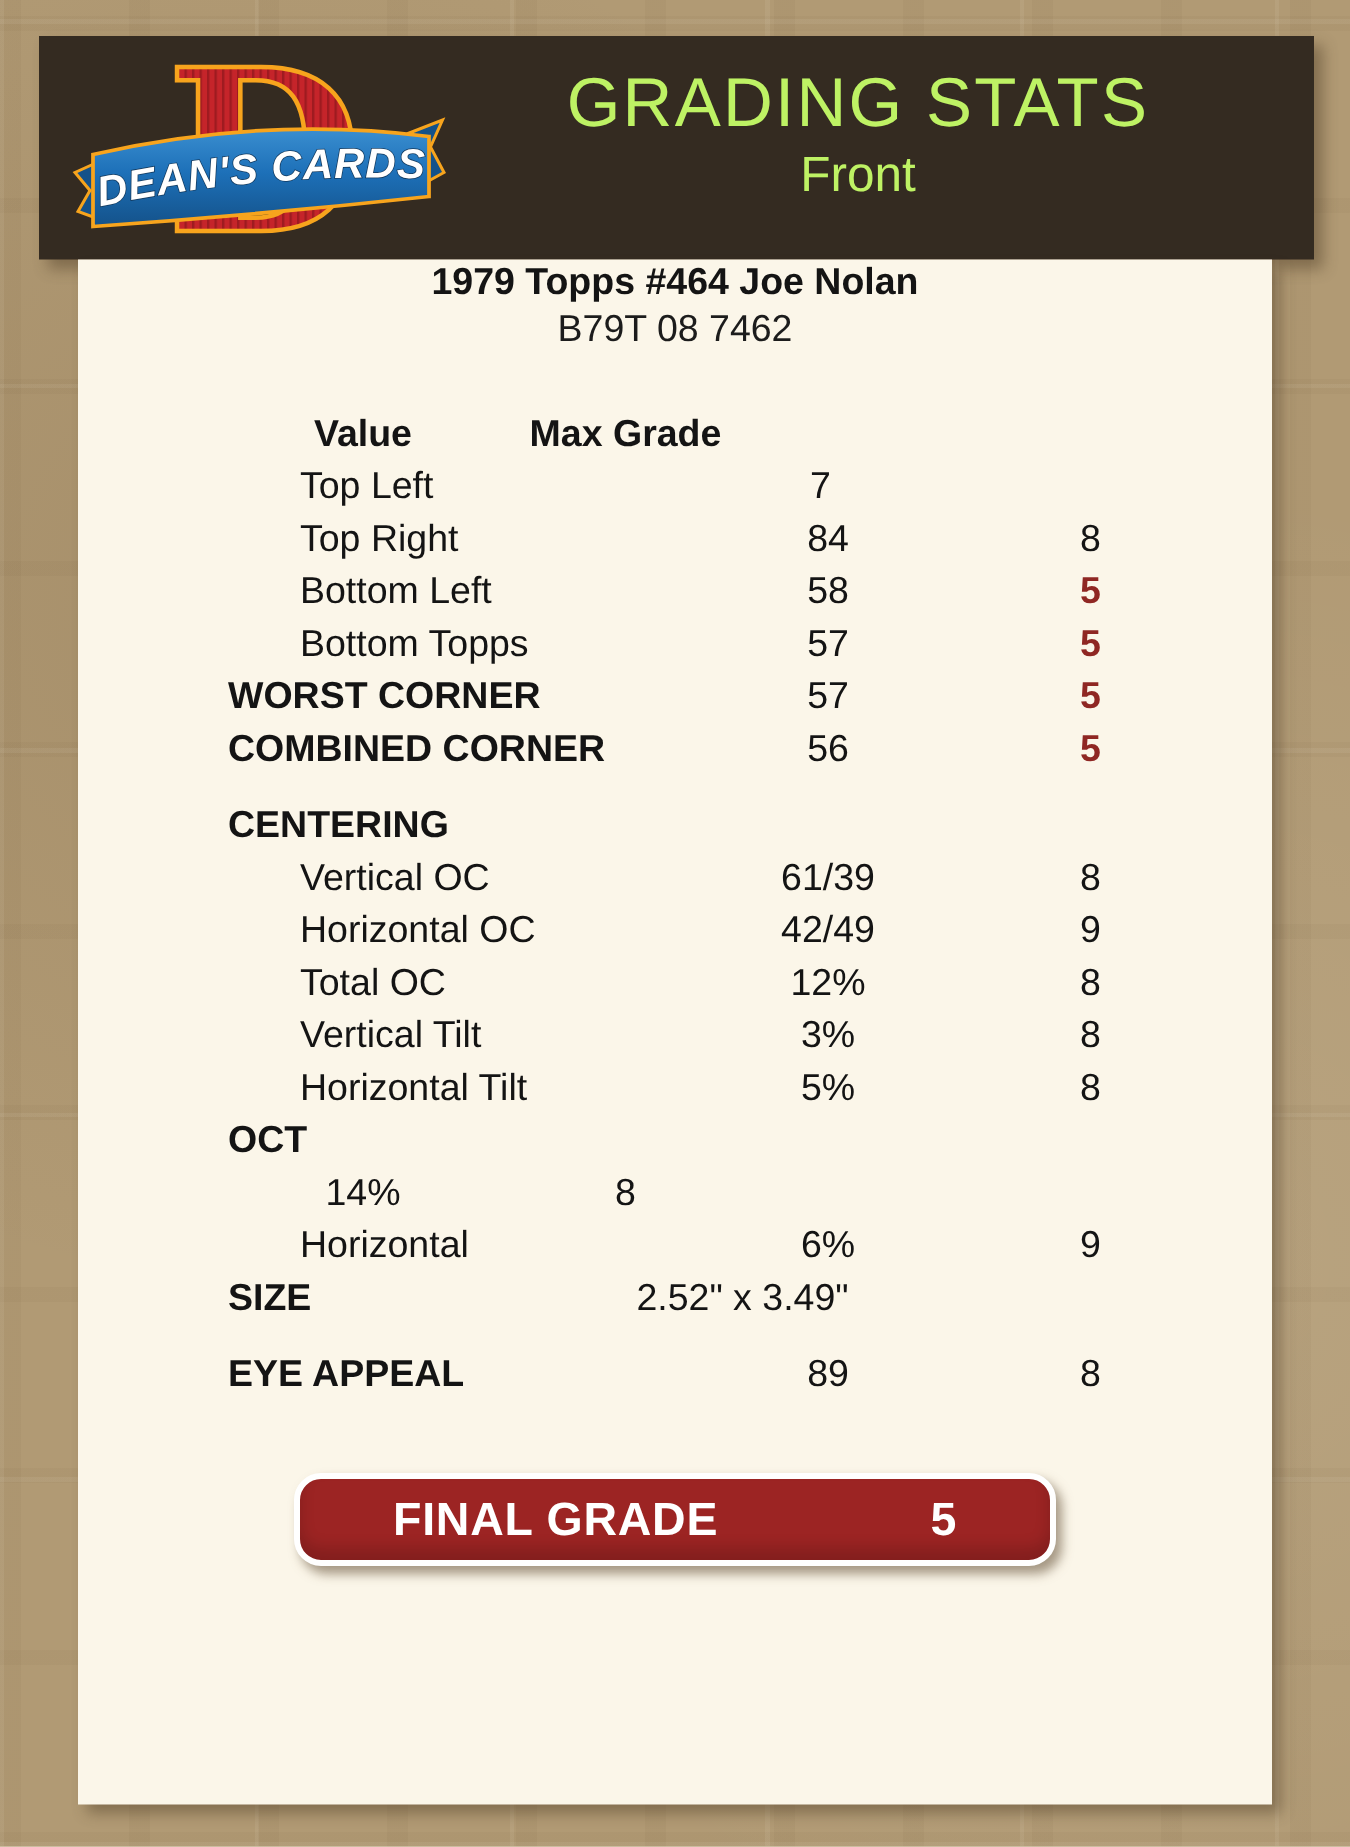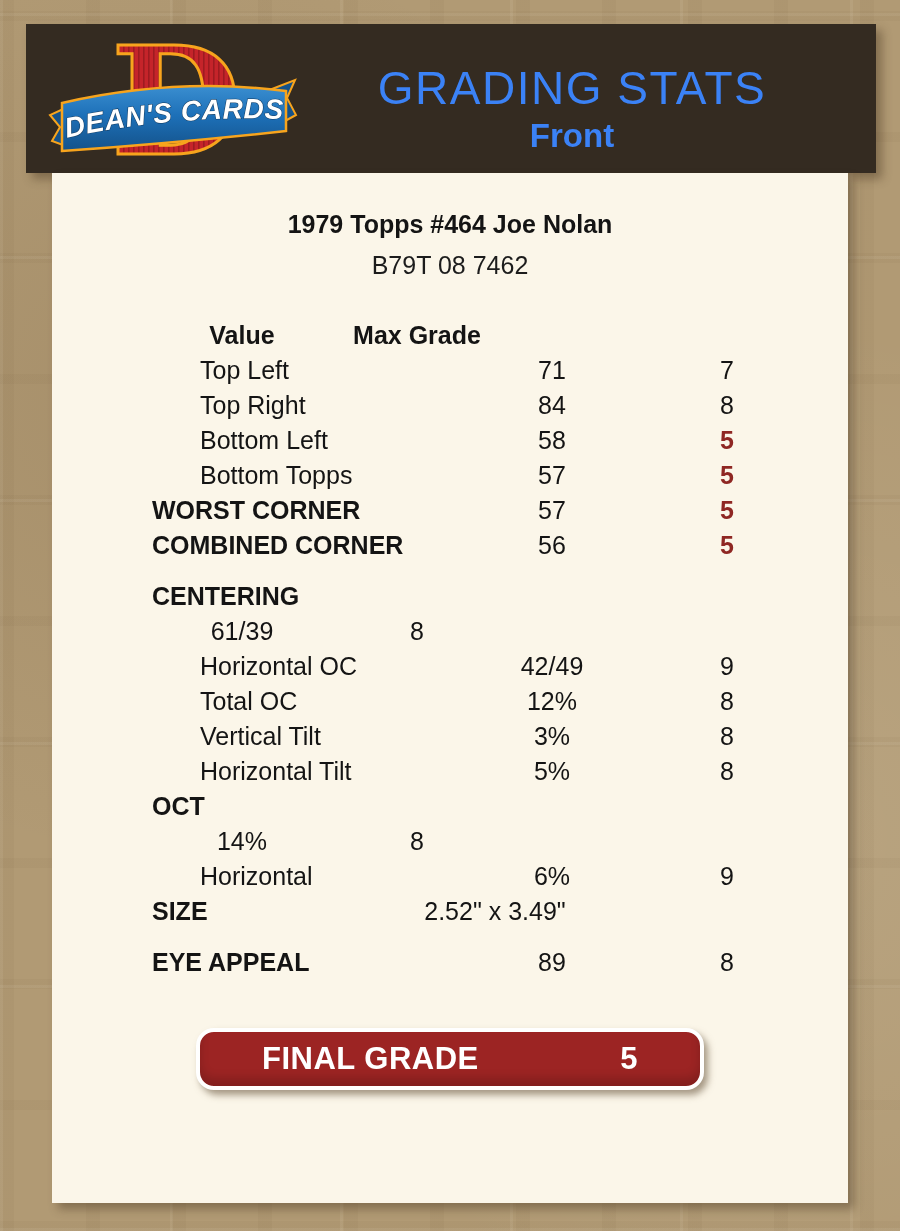--- a/index.html
+++ b/index.html
@@ -12,30 +12,30 @@
       repeating-linear-gradient(90deg, rgba(80,55,25,0.045) 0 14px, rgba(0,0,0,0) 14px 86px),
       repeating-linear-gradient(0deg, rgba(80,55,25,0.04) 0 10px, rgba(0,0,0,0) 10px 121px),
       radial-gradient(circle at 18% 32%, rgba(90,65,35,0.12), rgba(0,0,0,0) 42%),
       radial-gradient(circle at 88% 68%, rgba(255,250,235,0.10), rgba(0,0,0,0) 45%);
   }
 
   
   .topbar{position:absolute;left:26px;top:24px;width:850px;height:149px;
     background:#342b21;box-shadow:6px 6px 9px rgba(75,58,35,.45);}
   .logo{position:absolute;left:22px;top:3px;width:250px;height:142px;display:block;cursor:pointer;}
-  .titleblock{position:absolute;left:260px;right:18px;top:38px;text-align:center;color:#3b82f6;}
+  .titleblock{position:absolute;left:260px;right:18px;top:18px;text-align:center;color:#bef264;}
   .main-title{font-size:46px;font-weight:400;letter-spacing:1.5px;line-height:52px;}
-  .sub-title{font-size:33px;font-weight:700;line-height:40px;margin-top:2px;}
+  .sub-title{font-size:33px;font-weight:400;line-height:40px;margin-top:2px;}
 
   
   .card{position:absolute;left:52px;top:173px;width:796px;height:1030px;
     background:#fbf6e9;box-shadow:6px 6px 9px rgba(75,58,35,.45);
-    box-sizing:border-box;padding-top:36px;color:#141414;}
+    box-sizing:border-box;color:#141414;}
   .card-title{font-size:25px;font-weight:bold;text-align:center;line-height:30px;margin:0;}
-  .card-serial{font-size:25px;font-weight:400;text-align:center;line-height:30px;margin-top:11px;color:#1c1c1c;}
+  .card-serial{font-size:25px;font-weight:400;text-align:center;line-height:30px;margin-top:1px;color:#1c1c1c;}
 
   
   .gtable{margin-top:38px;padding-left:100px;width:660px;}
   .trow{display:flex;align-items:center;height:35px;font-size:25px;}
   .trow.gap{margin-top:16px;}
   .cl{width:310px;box-sizing:border-box;}
   .cl.ind{padding-left:48px;}
   .cv{width:180px;text-align:center;}
   .cm{width:170px;text-align:center;}
   .b{font-weight:bold;}
@@ -88,21 +88,20 @@
     <h1 class="card-title">1979 Topps #464 Joe Nolan</h1>
     <div class="card-serial">B79T 08 7462</div>
 
     <div class="gtable" id="gtable">
       <div class="trow">
         <div class="cv b">Value</div>
         <div class="cm b">Max Grade</div>
       </div>
     <div class="trow">
           <div class="cl ind">Top Left</div>
-          <div class="cv">71</div>
           <div class="cm">7</div>
         </div>
         <div class="trow">
           <div class="cl ind">Top Right</div>
           <div class="cv">84</div>
           <div class="cm">8</div>
         </div>
         <div class="trow">
           <div class="cl ind">Bottom Left</div>
           <div class="cv">58</div>
@@ -122,20 +121,21 @@
           <div class="cl b">COMBINED CORNER</div>
           <div class="cv">56</div>
           <div class="cm red">5</div>
         </div>
         <div class="trow gap">
           <div class="cl b">CENTERING</div>
           <div class="cv"></div>
           <div class="cm"></div>
         </div>
         <div class="trow">
+          <div class="cl ind">Vertical OC</div>
           <div class="cv">61/39</div>
           <div class="cm">8</div>
         </div>
         <div class="trow">
           <div class="cl ind">Horizontal OC</div>
           <div class="cv">42/49</div>
           <div class="cm">9</div>
         </div>
         <div class="trow">
           <div class="cl ind">Total OC</div>

